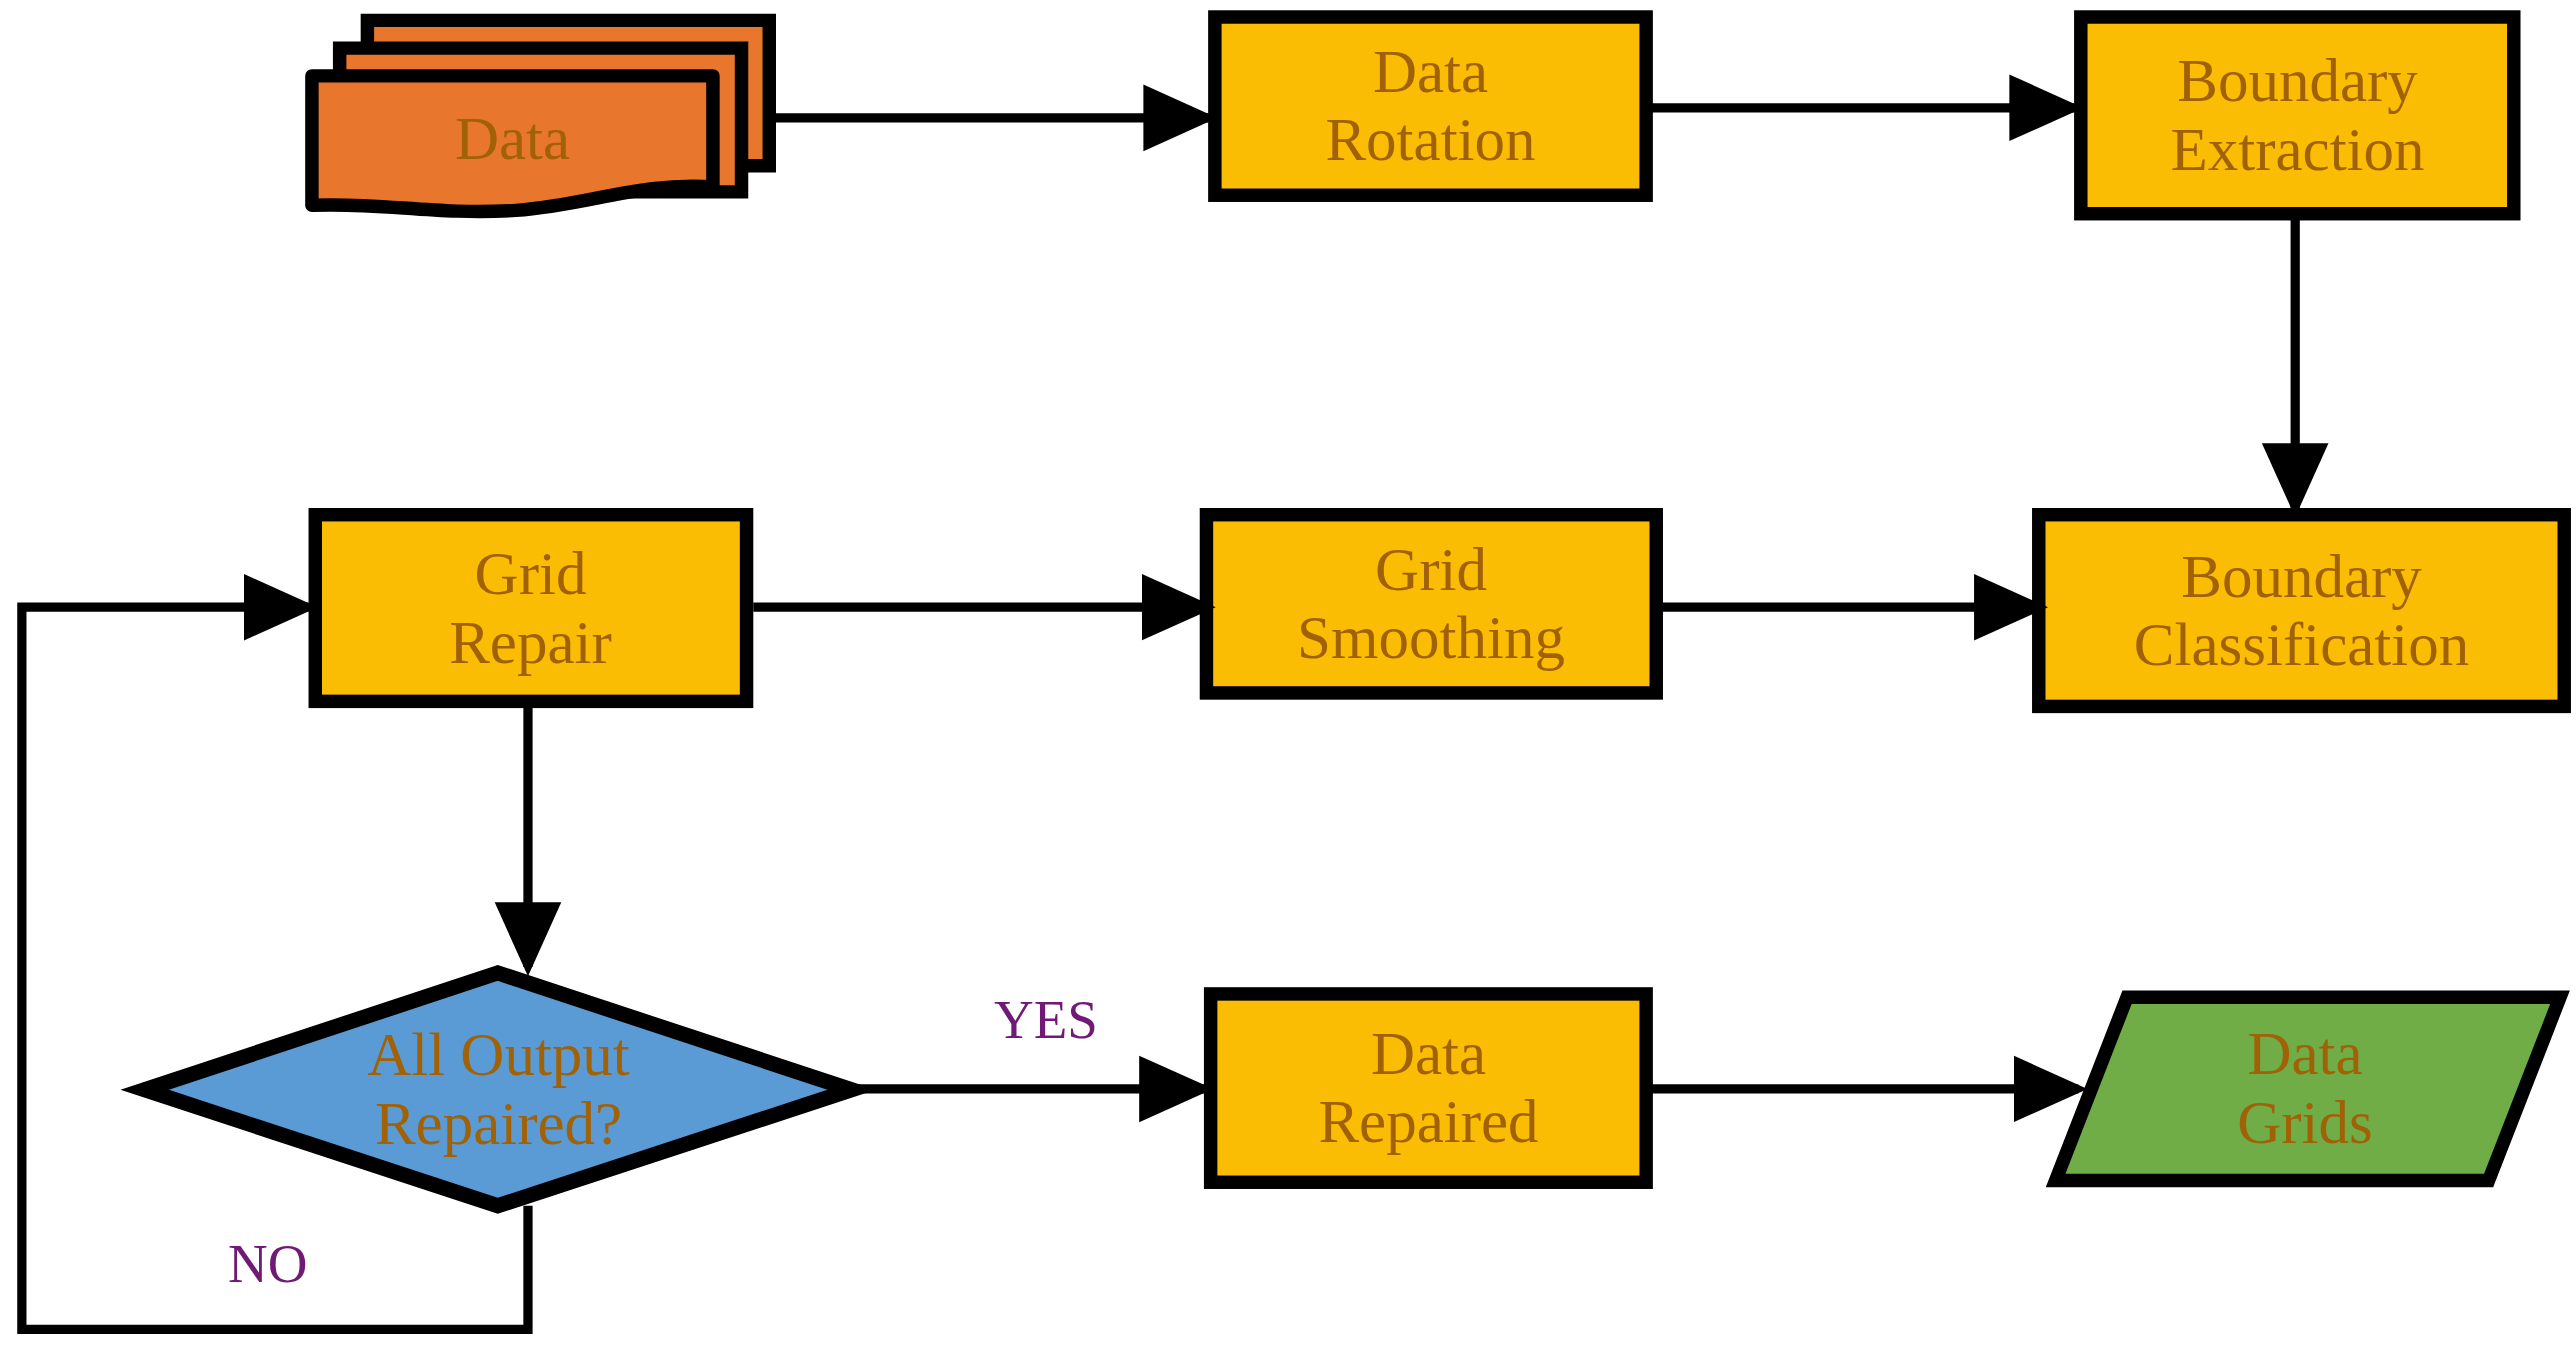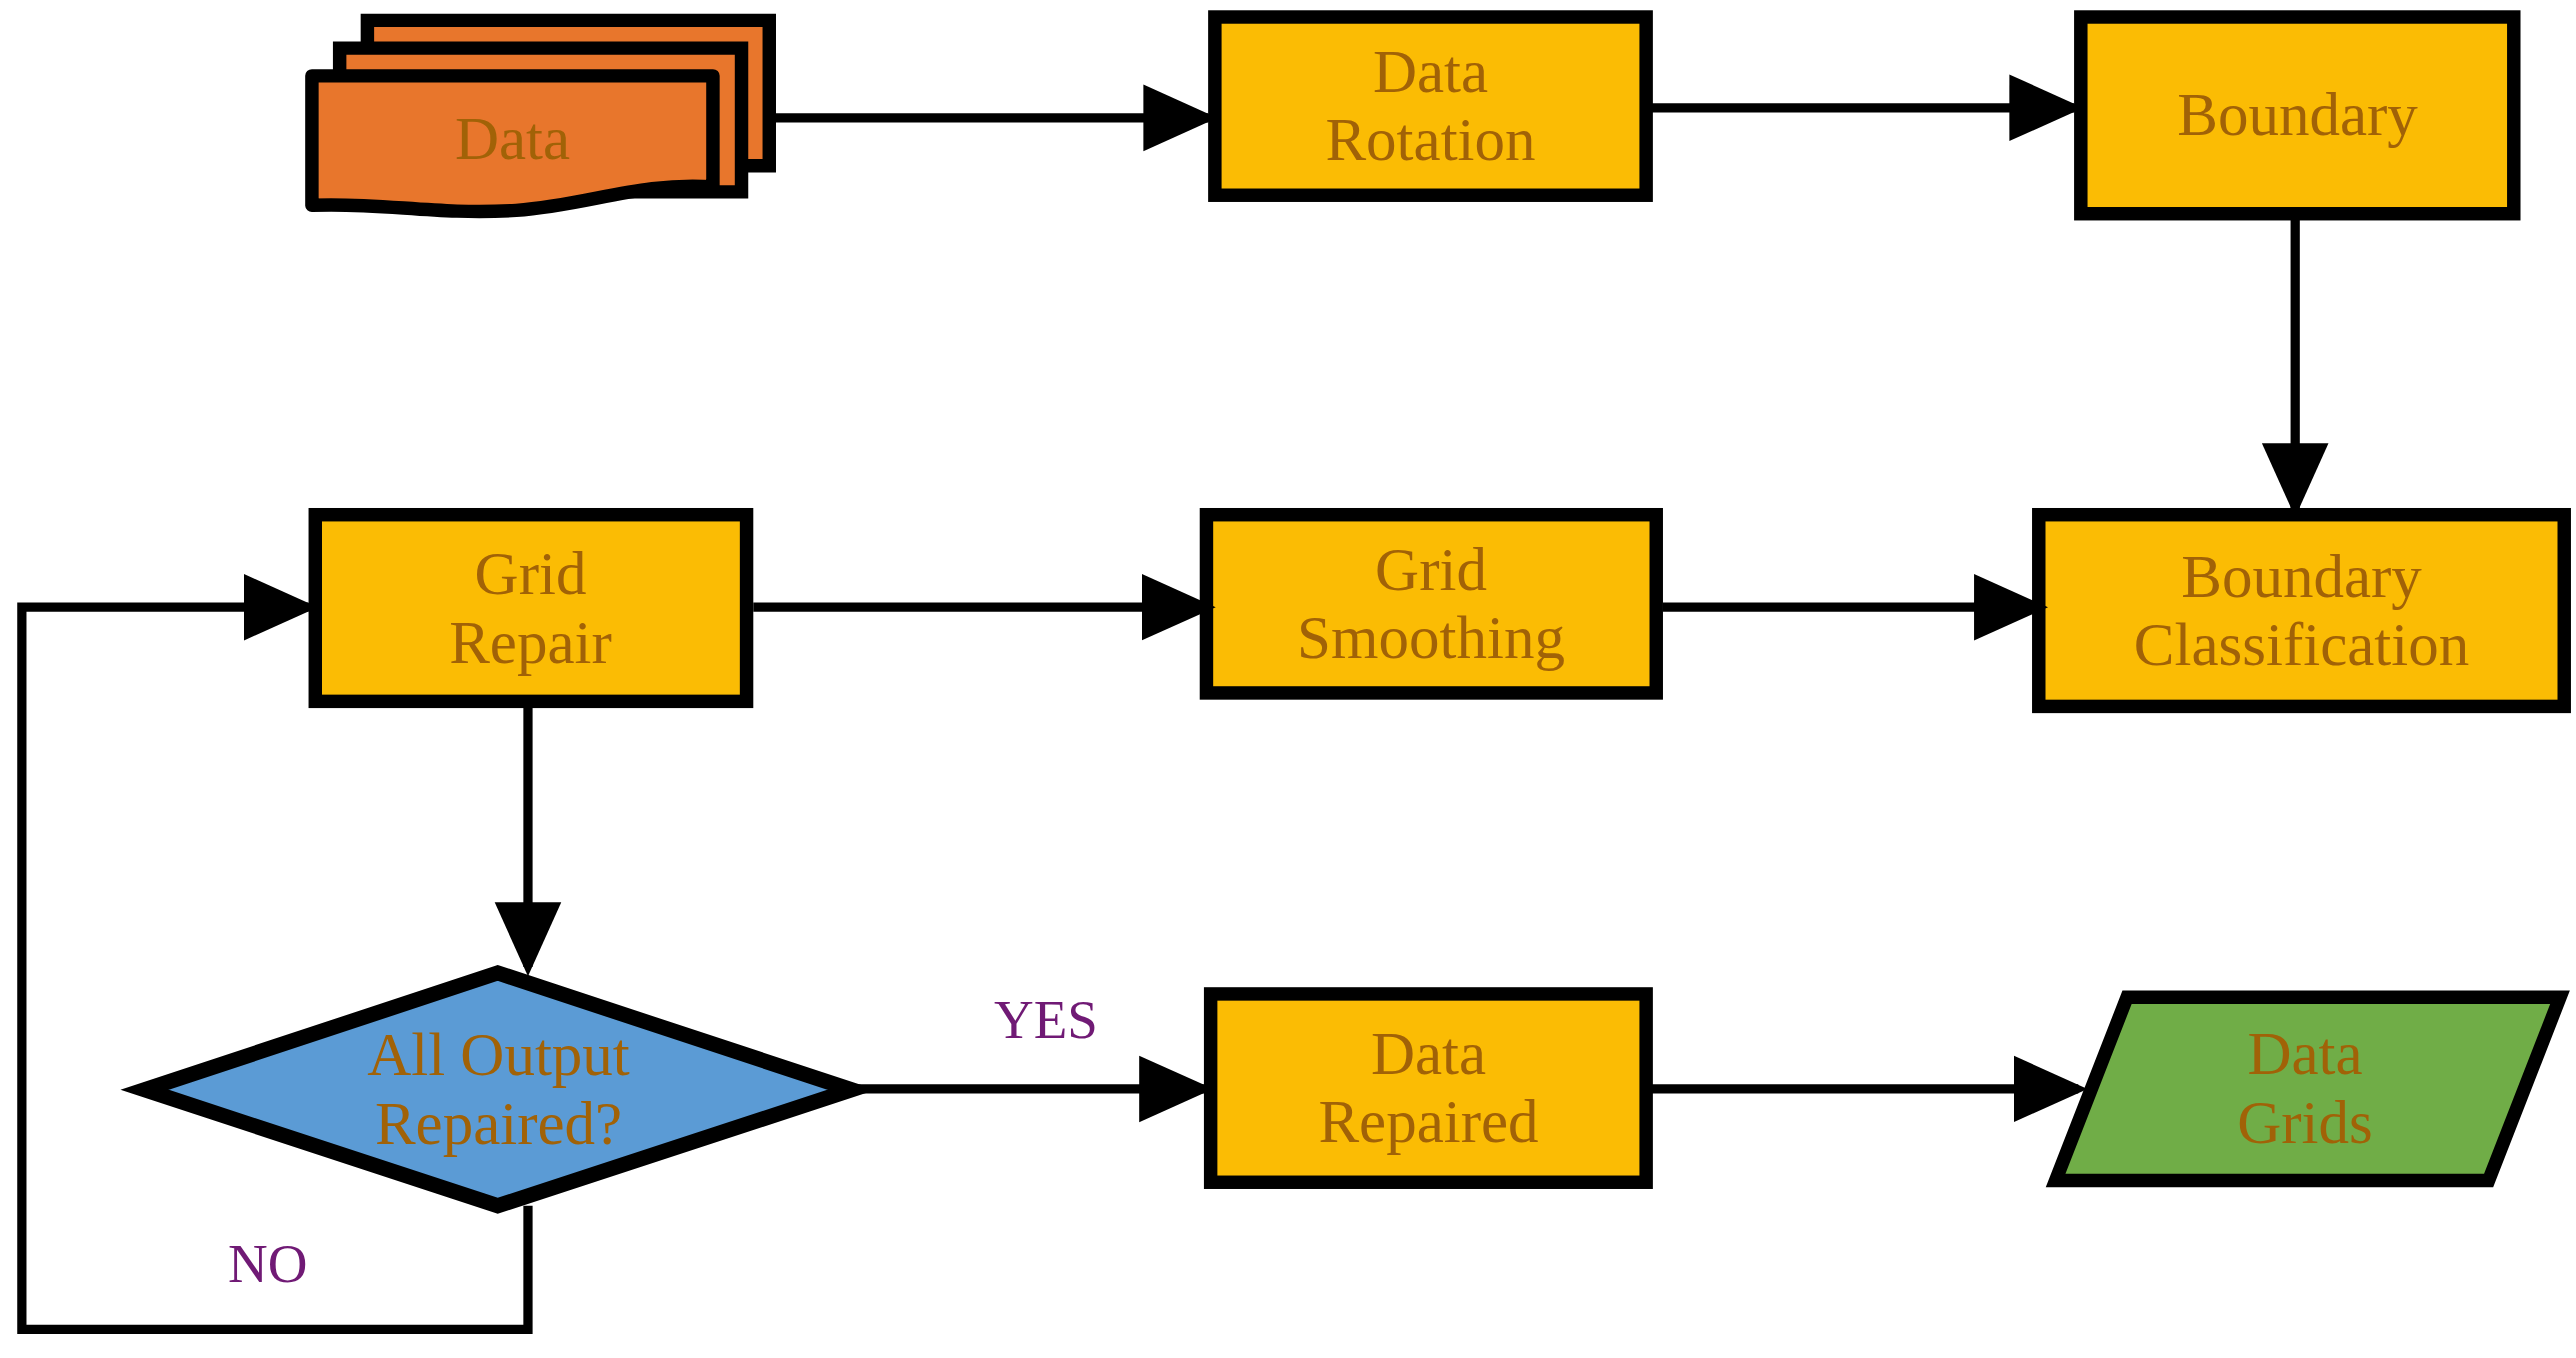--- a/index.html
+++ b/index.html
@@ -109,20 +109,21 @@
     <span>Data</span>
   </div>
 
   <div class="node-label" style="left:1215px; top:17px; width:431px; height:178px;">
     <span>Data</span>
     <span>Rotation</span>
   </div>
 
   <div class="node-label" style="left:2081px; top:17px; width:433px; height:197px;">
     <span>Boundary</span>
+    <span>Extraction</span>
   </div>
 
   <div class="node-label" style="left:2039px; top:515px; width:525px; height:192px;">
     <span>Boundary</span>
     <span>Classification</span>
   </div>
 
   <div class="node-label" style="left:1206px; top:515px; width:450px; height:178px;">
     <span>Grid</span>
     <span>Smoothing</span>

